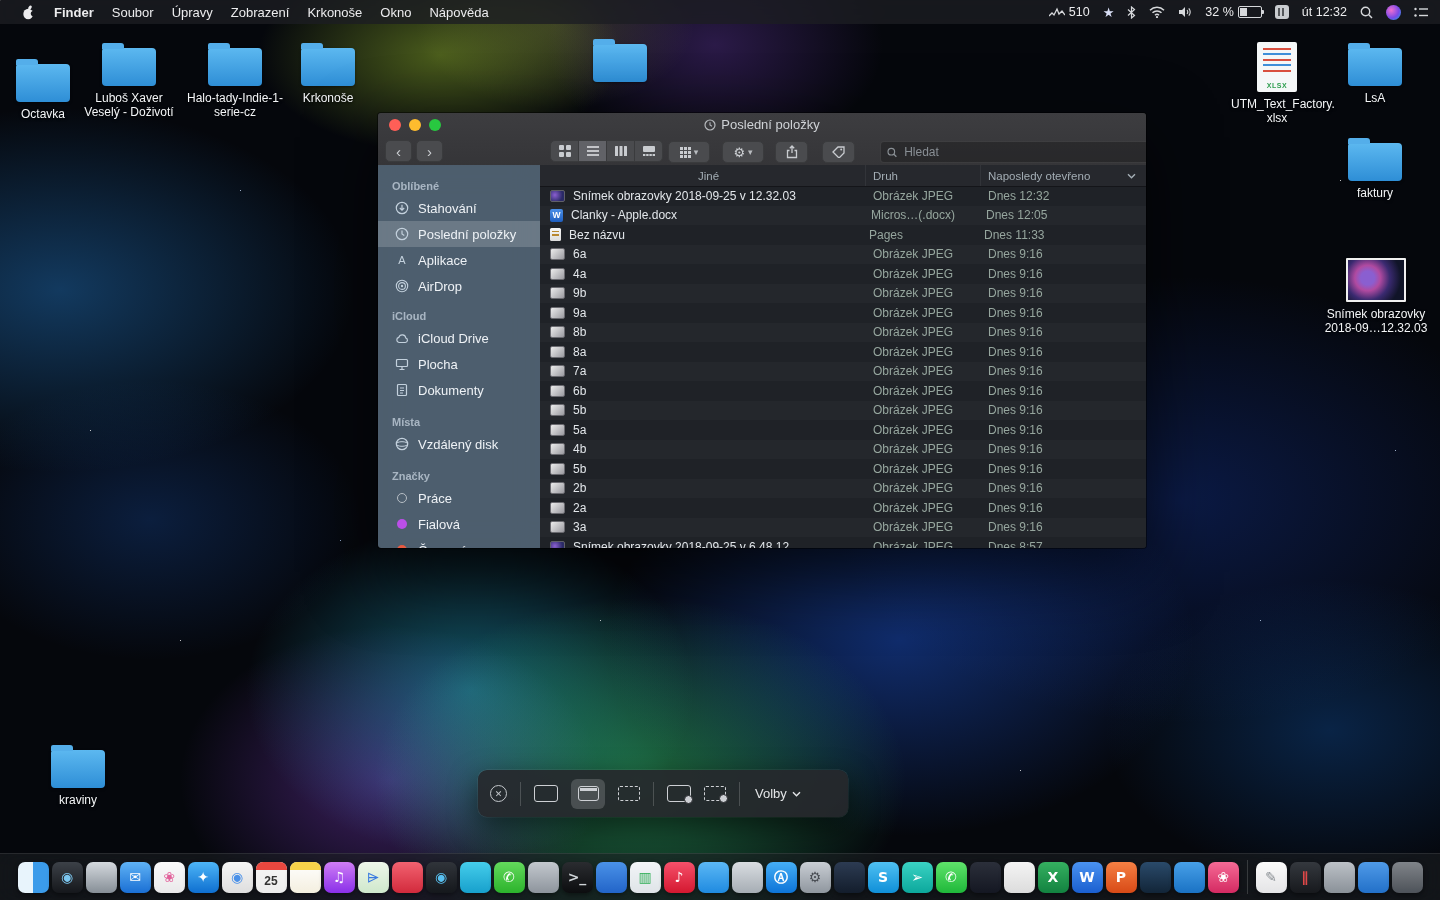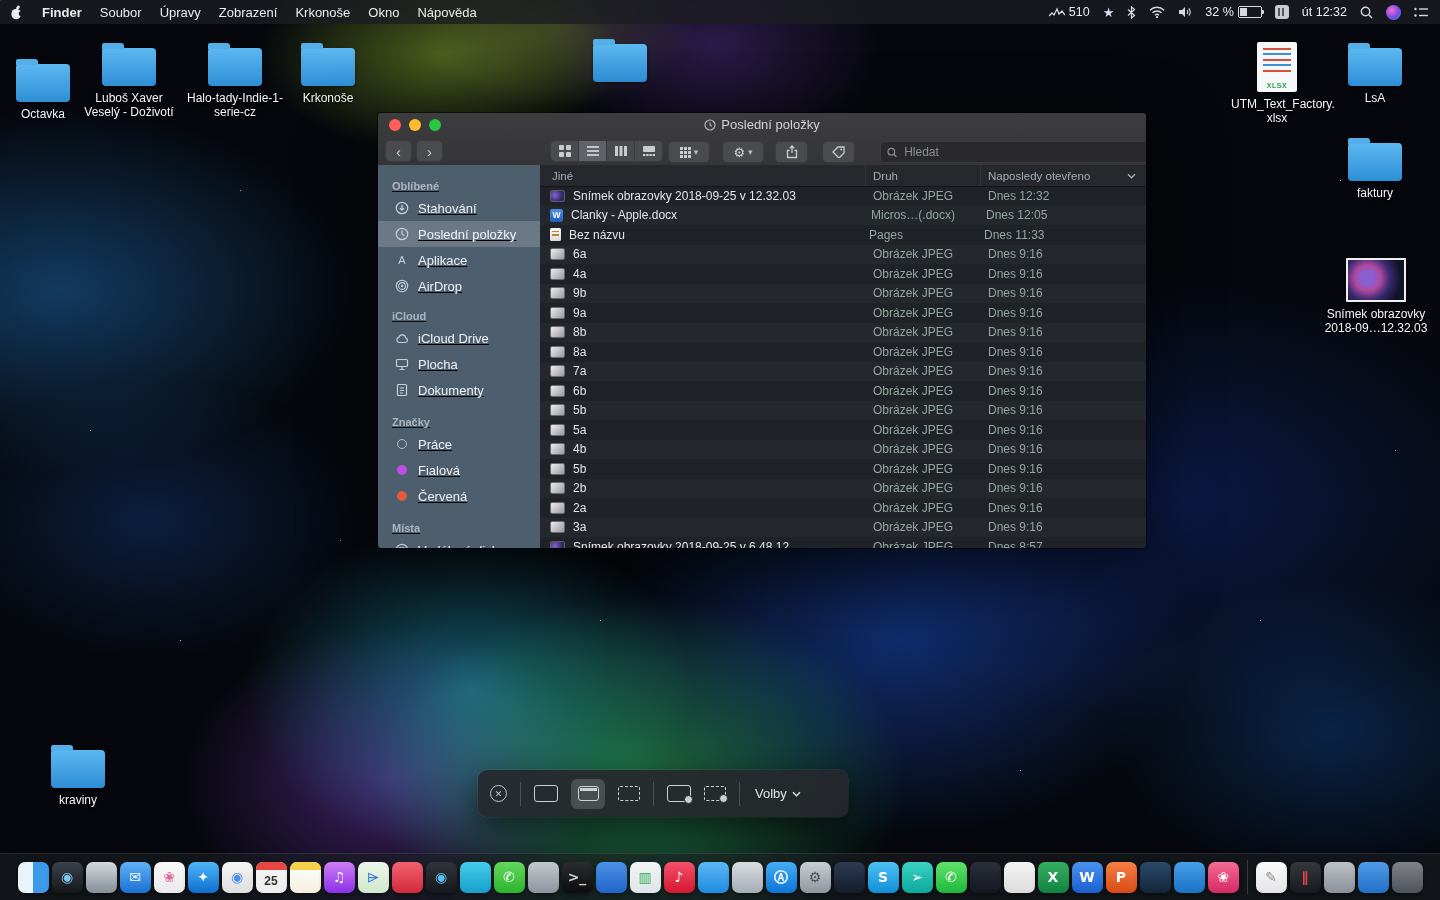--- a/index.html
+++ b/index.html
@@ -23,21 +23,21 @@
       #05070c;}
   #stars{position:absolute;top:0;left:0;width:1px;height:1px;background:#fff;border-radius:50%;
     box-shadow: 240px 190px #cfe2ff, 520px 420px #ffffff, 900px 210px #bcd6ff, 1120px 320px #ffffff,
       1260px 620px #d0e4ff, 180px 640px #ffffff, 660px 300px #cfe2ff, 1020px 770px #ffffff,
       340px 540px #bcd6ff, 780px 170px #ffffff, 1395px 450px #cfe2ff, 90px 430px #ffffff,
       600px 620px #ffffff, 980px 480px #cfe2ff, 1340px 180px #ffffff;}
 
   
   .menubar{position:absolute;top:0;left:0;right:0;height:24px;background:rgba(28,30,35,.78);
     backdrop-filter:blur(12px);display:flex;align-items:center;color:#ececee;font-size:13px;z-index:50;}
-  .mb-left{display:flex;align-items:center;}
+  .mb-left{display:flex;align-items:center;padding-left:12px;}
   .mb-apple{display:flex;align-items:center;padding:0 10px;}
   .mb-item{padding:0 9px;cursor:default;}
   .mb-app{font-weight:bold;}
   .mb-right{margin-left:auto;display:flex;align-items:center;gap:13px;padding-right:12px;font-size:12.5px;}
   .mb-stat{display:flex;align-items:center;gap:4px;}
   .batt{width:22px;height:10px;border:1px solid #d6d8db;border-radius:2px;position:relative;}
   .batt::before{content:"";position:absolute;left:1px;top:1px;bottom:1px;width:32%;background:#d6d8db;}
   .batt::after{content:"";position:absolute;right:-3px;top:2.5px;width:2px;height:4px;background:#d6d8db;border-radius:0 1px 1px 0;}
   .inputsrc{width:14px;height:14px;border-radius:3px;background:#c9ccd0;position:relative;}
   .inputsrc::before{content:"";position:absolute;inset:3px;background:
@@ -100,36 +100,36 @@
   .chev{font-size:9px;color:#b9bcc0;}
   .tb-search{left:502px;width:258px;background:rgba(0,0,0,.24);border:1px solid rgba(255,255,255,.09);
     border-radius:4px;display:flex;align-items:center;padding:0 6px;gap:5px;}
   .tb-search input{background:none;border:0;outline:none;color:#cfd3d7;font-size:12px;width:100%;}
   .tb-search input::placeholder{color:#898f95;}
 
   .win-body{position:absolute;top:52px;bottom:0;left:0;right:0;display:flex;}
   
   .sidebar{width:162px;flex:0 0 auto;background:rgba(86,105,122,.85);backdrop-filter:blur(14px);
     overflow:hidden;padding-top:12px;box-sizing:border-box;}
-  .sb-section{margin-top:8px;text-decoration:underline;} .sb-section:first-child{margin-top:0;}
+  .sb-section{margin-top:8px;} .sb-section:first-child{margin-top:0;}
   .sb-section:nth-child(3),.sb-section:nth-child(4){margin-top:10px;}
   .sb-header{height:18px;line-height:18px;padding-left:14px;font-size:11px;font-weight:bold;color:#b9c6d2;opacity:.85;}
   .sb-item{height:26px;display:flex;align-items:center;padding-left:16px;font-size:13px;color:#eef2f6;cursor:default;}
   .sb-item.sel{background:rgba(255,255,255,.17);}
   .sb-ico{width:16px;display:flex;justify-content:center;margin-right:8px;flex:0 0 auto;}
   .dot{width:10px;height:10px;border-radius:50%;}
   .tag-gray{border:1.5px solid #b6bec5;box-sizing:border-box;}
   .tag-purple{background:#bb4fe8;}
   .tag-red{background:#e85a40;}
 
   
   .list{flex:1;position:relative;background:#1f2227;}
   .list-header{height:21px;background:#26282d;border-bottom:1px solid #141519;display:flex;align-items:center;
     font-size:11.5px;color:#a3adb4;position:relative;}
-  .lh-name{width:325px;padding-left:12px;box-sizing:border-box;}
+  .lh-name{width:325px;padding-left:12px;box-sizing:border-box;text-align:center;}
   .lh-kind{width:115px;padding-left:8px;box-sizing:border-box;}
   .lh-date{flex:1;padding-left:8px;display:flex;align-items:center;justify-content:space-between;padding-right:10px;}
   .col-sep{position:absolute;top:0;bottom:0;width:1px;background:rgba(255,255,255,.06);}
   .sep1{left:325px;} .sep2{left:440px;}
   .rows{position:absolute;top:21px;left:0;right:0;bottom:0;overflow:hidden;}
   .f-row{height:19.5px;display:flex;align-items:center;font-size:12px;color:#e2e6ea;}
   .f-row.alt{background:rgba(255,255,255,.025);}
   .f-ico{width:15px;height:12px;border-radius:2px;margin:0 8px 0 10px;flex:0 0 auto;position:relative;}
   .fi-screenshot{background:radial-gradient(circle at 30% 40%, #8a5fd0, #2a2a66 70%);border:1px solid #606068;box-sizing:border-box;}
   .fi-jpeg{background:linear-gradient(135deg,#ececec,#9a9aa0);border:1px solid #6a6a70;box-sizing:border-box;}
@@ -472,50 +472,50 @@
             <span class="sb-ico">
               <svg width="12" height="14" viewBox="0 0 12 14">
                 <rect x="1.5" y="1.5" width="9" height="11" rx="1" fill="none" stroke="#c3d1dd" stroke-width="1.2"></rect>
                 <path d="M4 5h4 M4 7.5h4 M4 10h3" stroke="#c3d1dd" stroke-width="1.1"></path>
               </svg>
             </span>
             <span class="sb-label">Dokumenty</span>
           </div>
         </div>
         <div class="sb-section">
-          <div class="sb-header">Značky</div>
-          <div class="sb-item">
-            <span class="sb-ico">
-              <span class="dot tag-gray"></span>
-            </span>
-            <span class="sb-label">Práce</span>
-          </div>
-          <div class="sb-item">
-            <span class="sb-ico">
-              <span class="dot tag-purple"></span>
-            </span>
-            <span class="sb-label">Fialová</span>
-          </div>
-          <div class="sb-item">
-            <span class="sb-ico">
-              <span class="dot tag-red"></span>
-            </span>
-            <span class="sb-label">Červená</span>
-          </div>
-        </div>
-        <div class="sb-section">
           <div class="sb-header">Místa</div>
           <div class="sb-item">
             <span class="sb-ico">
               <svg width="14" height="14" viewBox="0 0 14 14">
                 <circle cx="7" cy="7" r="5.7" fill="none" stroke="#c3d1dd" stroke-width="1.2"></circle>
                 <ellipse cx="7" cy="7" rx="5.7" ry="2.3" fill="none" stroke="#c3d1dd" stroke-width="1"></ellipse>
               </svg>
             </span>
             <span class="sb-label">Vzdálený disk</span>
+          </div>
+        </div>
+        <div class="sb-section">
+          <div class="sb-header">Značky</div>
+          <div class="sb-item">
+            <span class="sb-ico">
+              <span class="dot tag-gray"></span>
+            </span>
+            <span class="sb-label">Práce</span>
+          </div>
+          <div class="sb-item">
+            <span class="sb-ico">
+              <span class="dot tag-purple"></span>
+            </span>
+            <span class="sb-label">Fialová</span>
+          </div>
+          <div class="sb-item">
+            <span class="sb-ico">
+              <span class="dot tag-red"></span>
+            </span>
+            <span class="sb-label">Červená</span>
           </div>
         </div>
       </div>
     <div class="list">
       <div class="list-header">
         <span class="lh-name">Jiné</span>
         <span class="lh-kind">Druh</span>
         <span class="lh-date">
           <span>Naposledy otevřeno</span>
           <svg width="9" height="6" viewBox="0 0 9 6">

